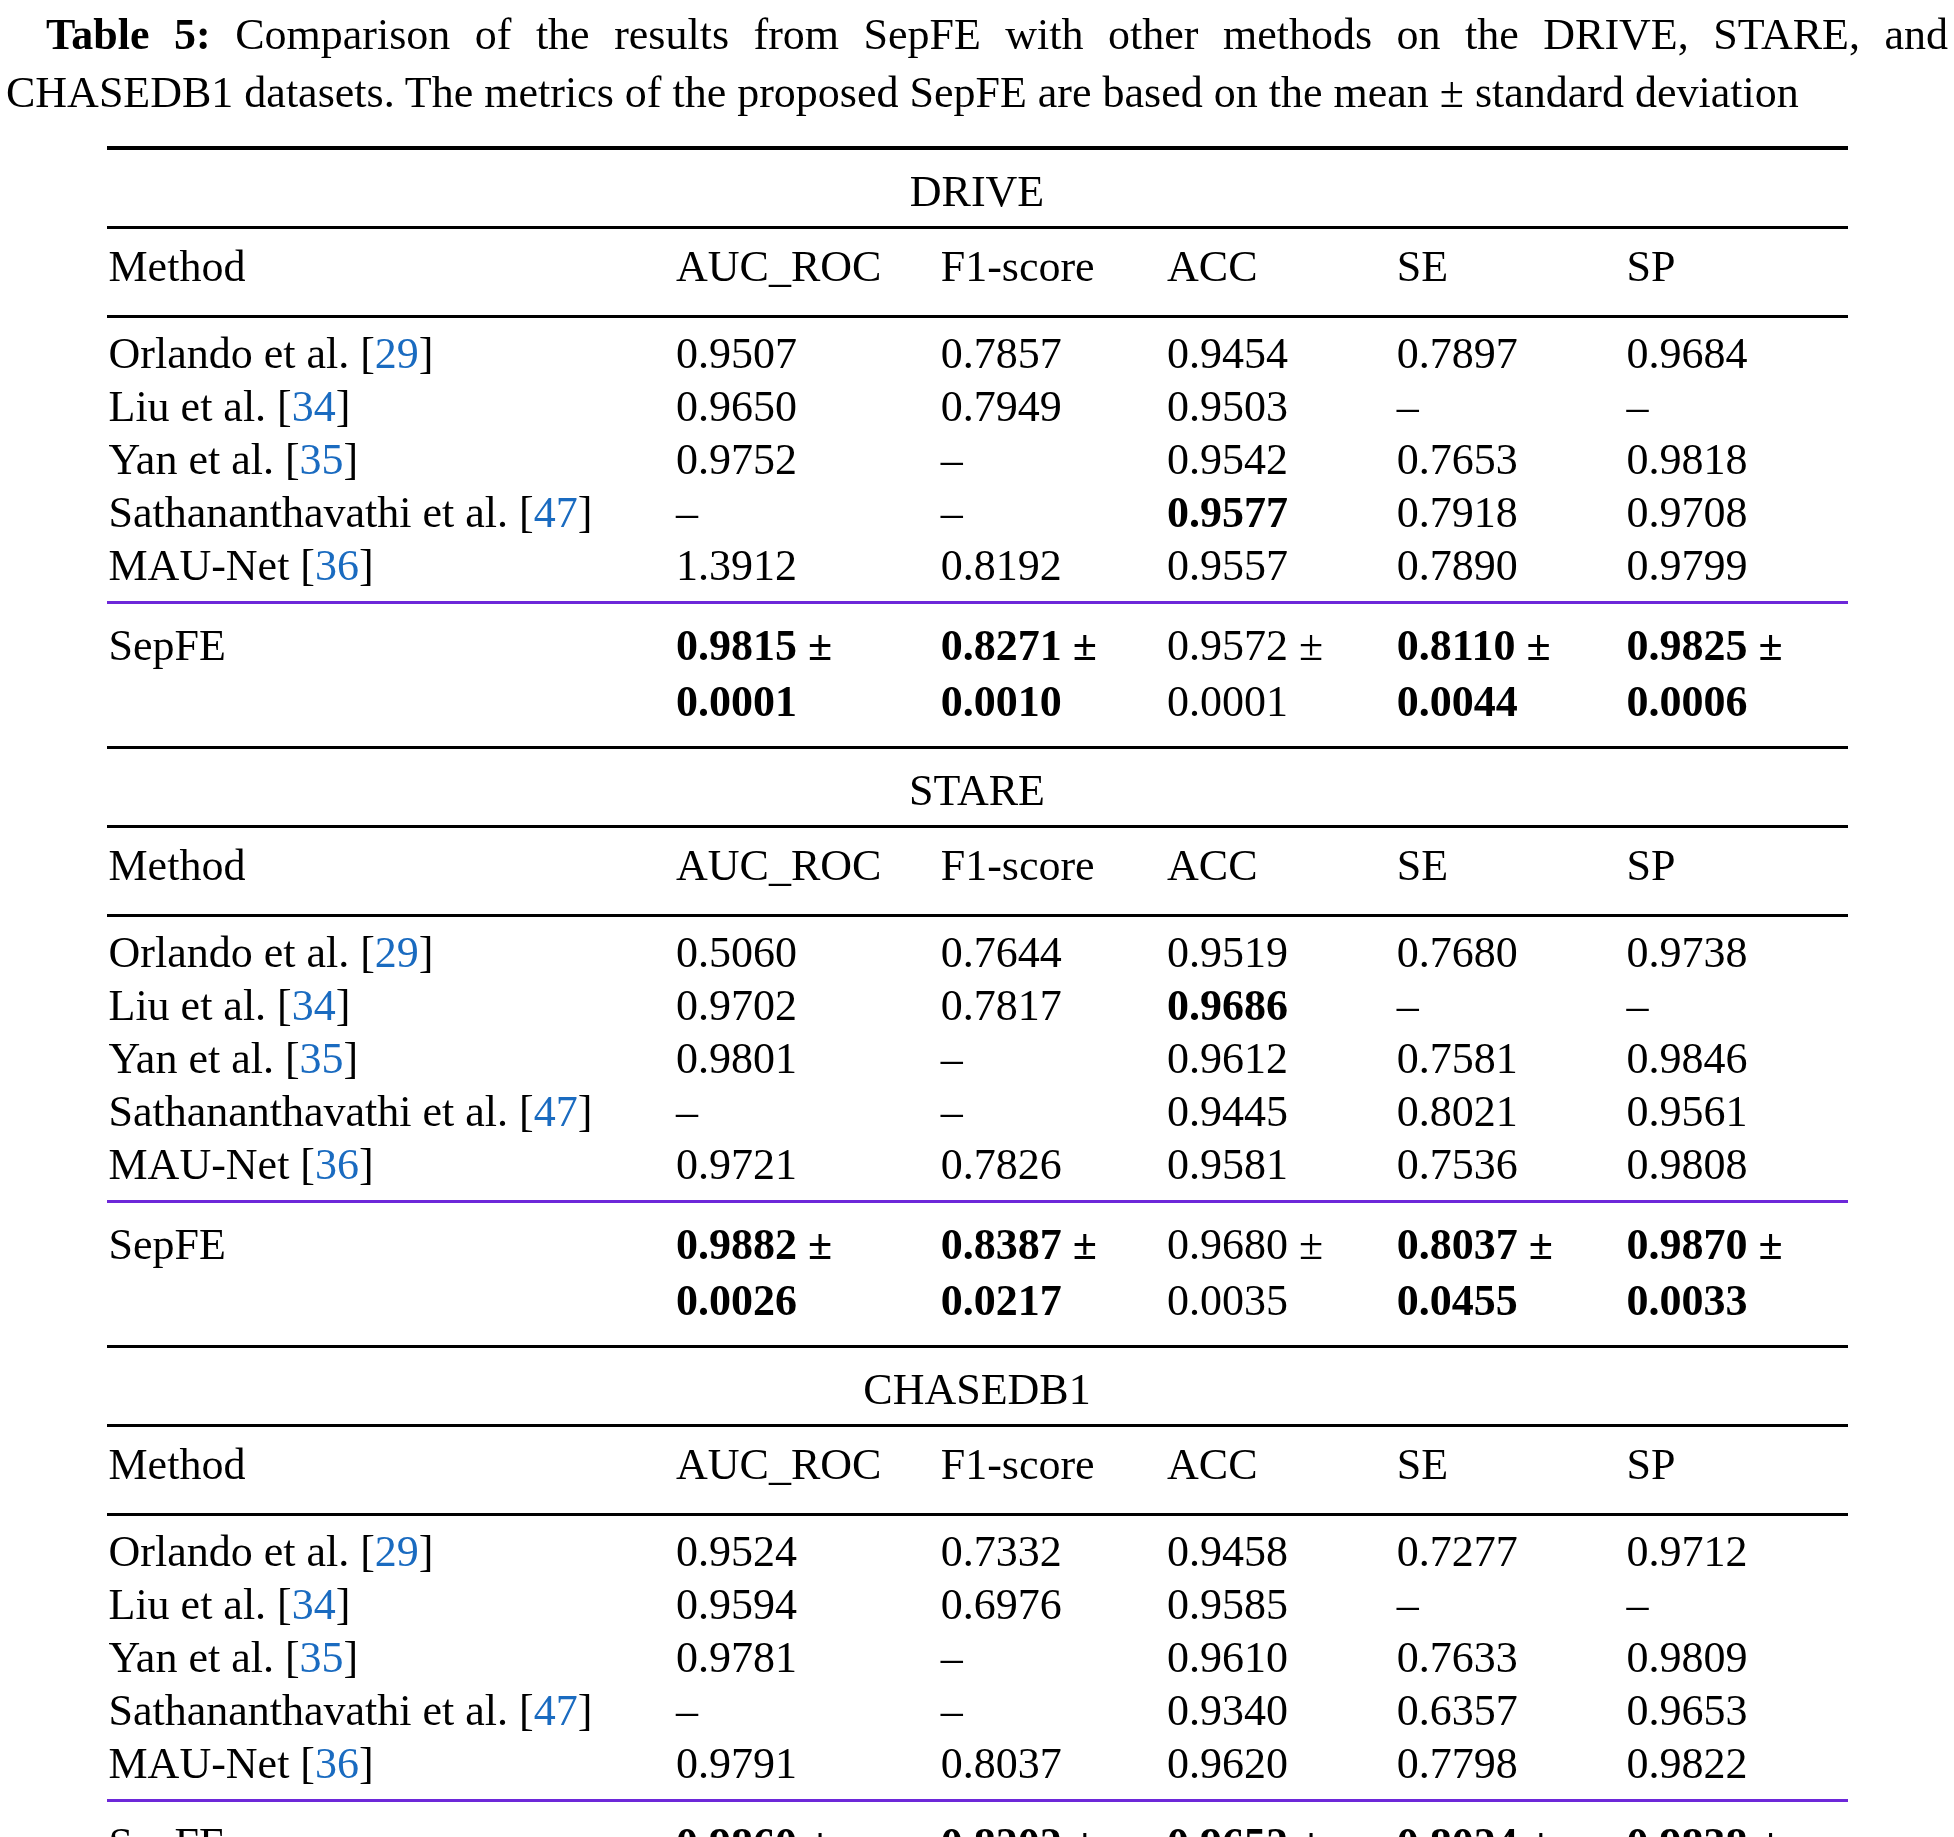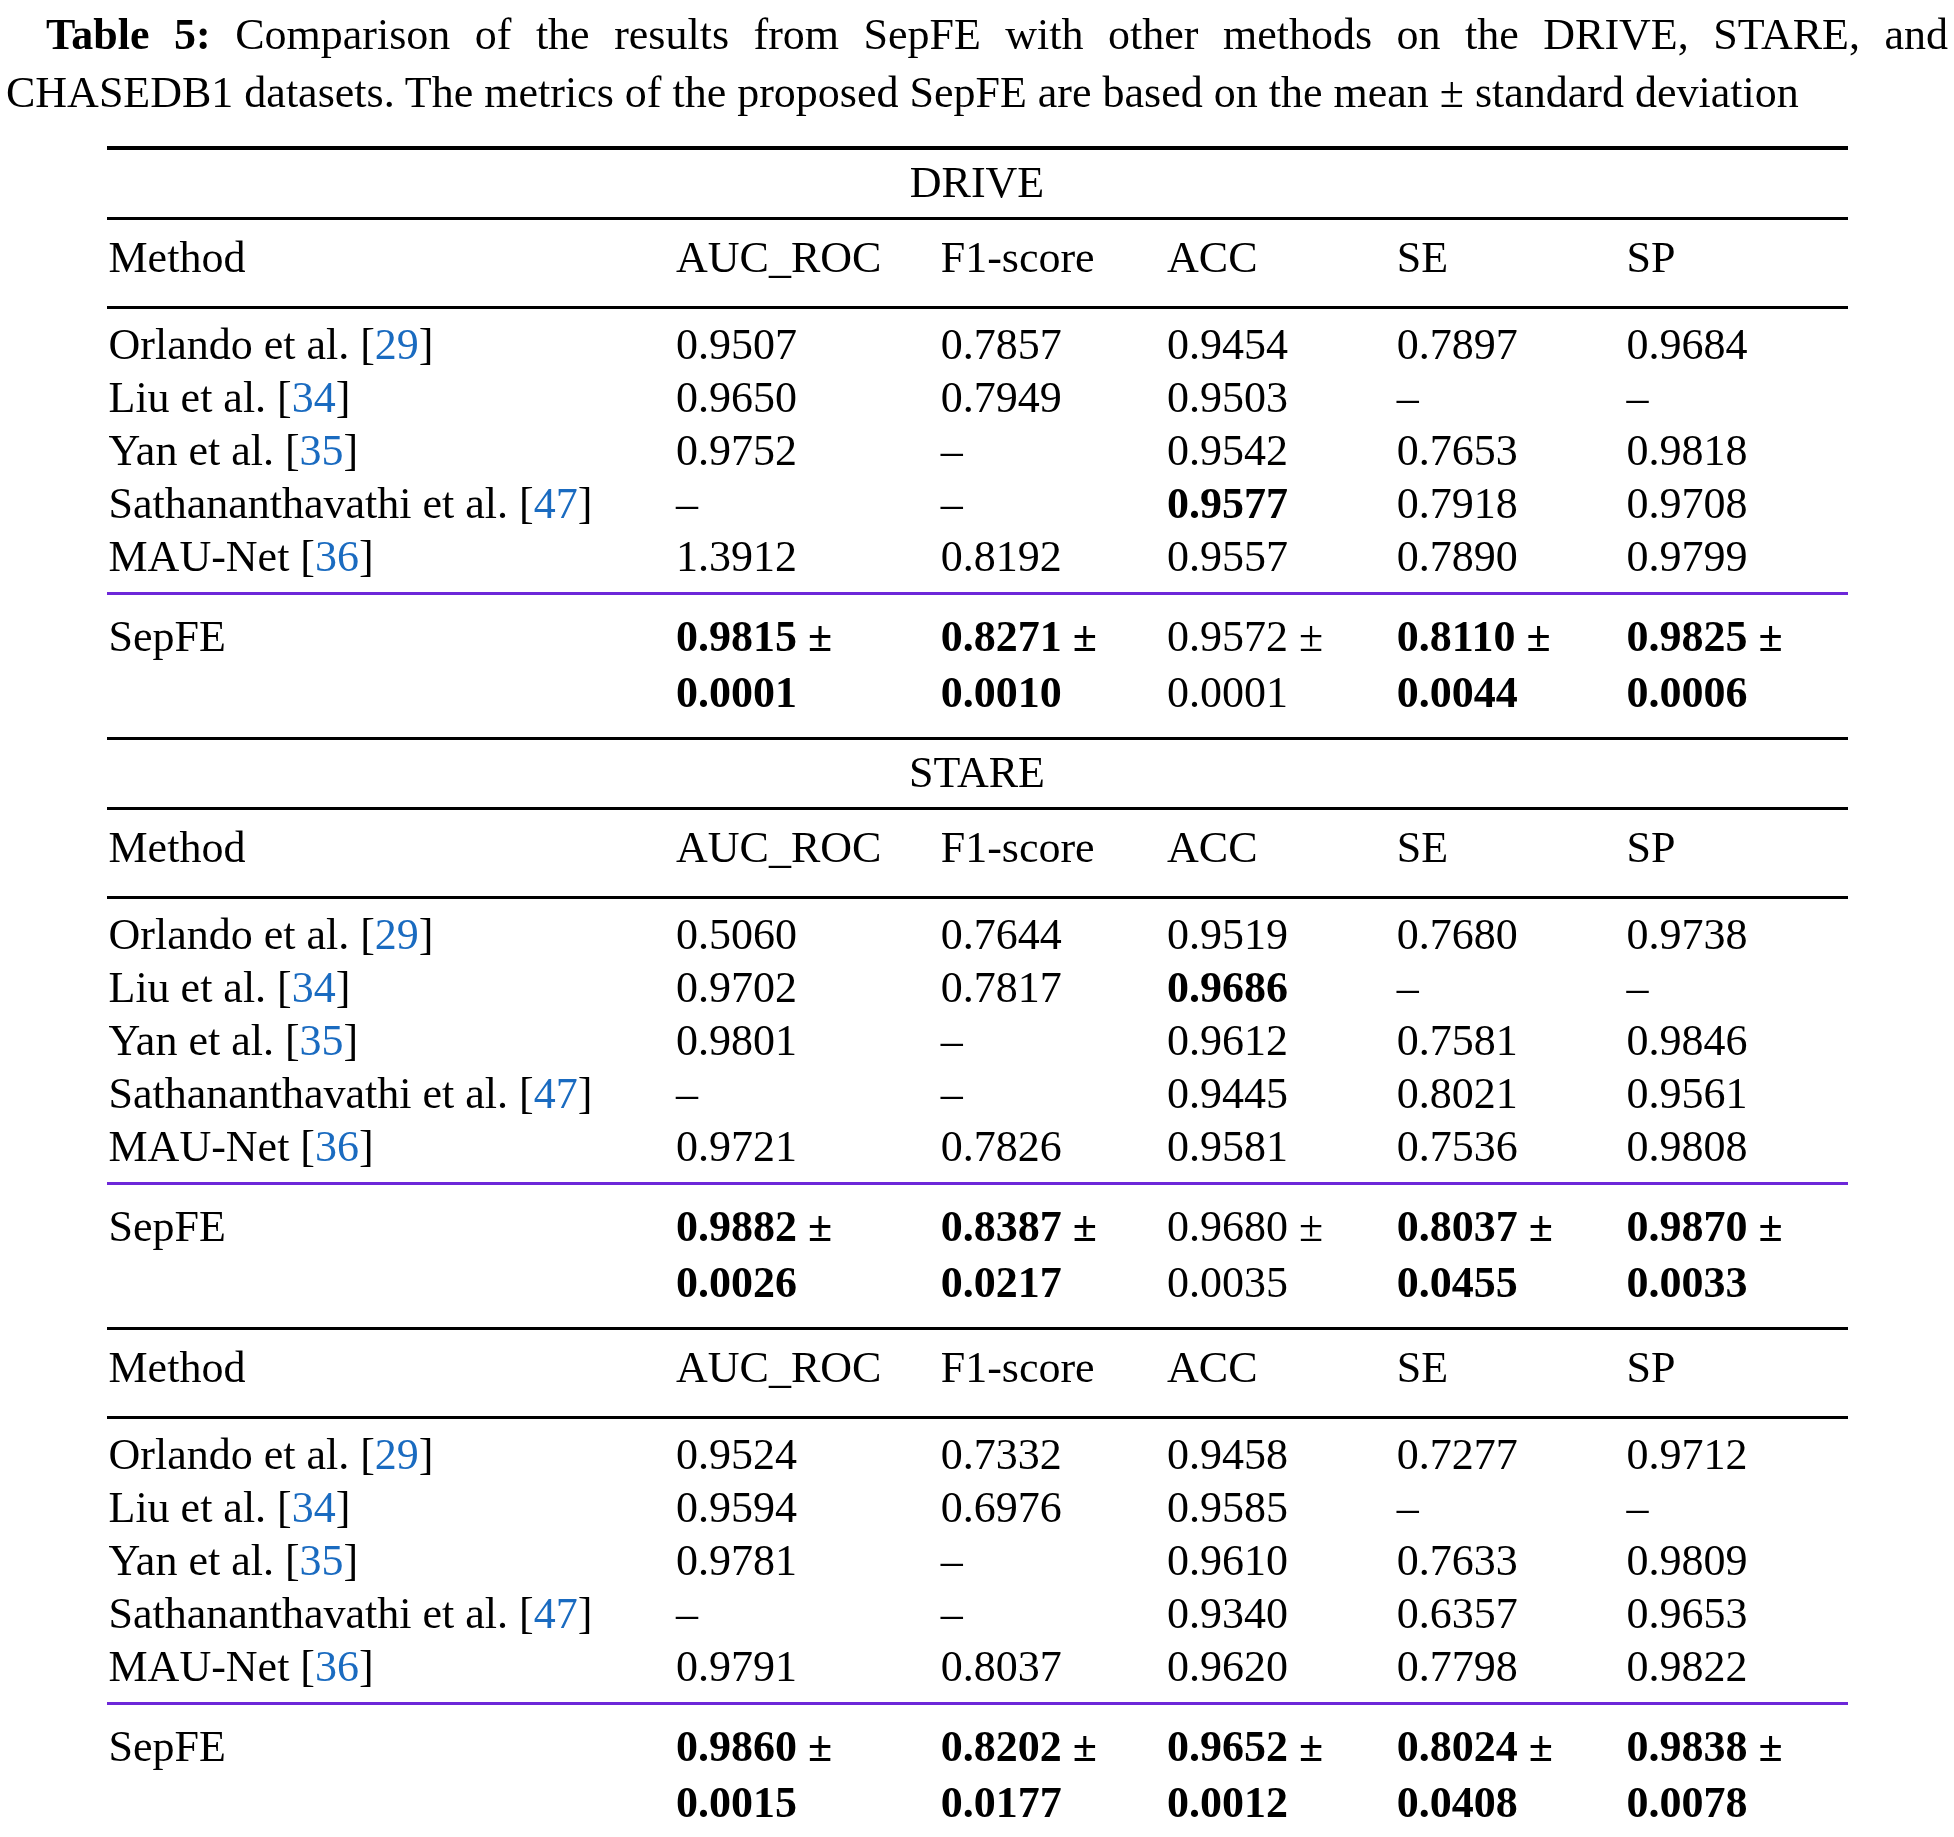--- a/index.html
+++ b/index.html
@@ -31,21 +31,21 @@
 
   .tablewrap {
     width: 1741px;
     margin: 24px auto 0 auto;
     border-top: 4px solid #000;
     border-bottom: 4px solid #000;
   }
   .section-title {
     font-size: 44px;
     text-align: center;
-    padding: 7px 0 9px 0;
+    padding: 16px 0 9px 0;
     border-bottom: 3px solid #000;
   }
   table.tbl {
     width: 100%;
     border-collapse: collapse;
     table-layout: fixed;
     font-size: 44px;
   }
   col.c-method { width: 32.6%; }
   col.c-auc    { width: 15.2%; }
@@ -240,20 +240,21 @@
               <td class="bold">0.8387 ±<br>0.0217</td>
               <td>0.9680 ±<br>0.0035</td>
               <td class="bold">0.8037 ±<br>0.0455</td>
               <td class="bold">0.9870 ±<br>0.0033</td>
             </tr>
           </tbody>
       </table>
     </div>
 
     <div class="section">
+      <div class="section-title">CHASEDB1</div>
       <table class="tbl">
         <colgroup>
           <col class="c-method">
             <col class="c-auc">
             <col class="c-f1">
             <col class="c-acc">
             <col class="c-se">
             <col class="c-sp">
         </colgroup>
         <thead>

